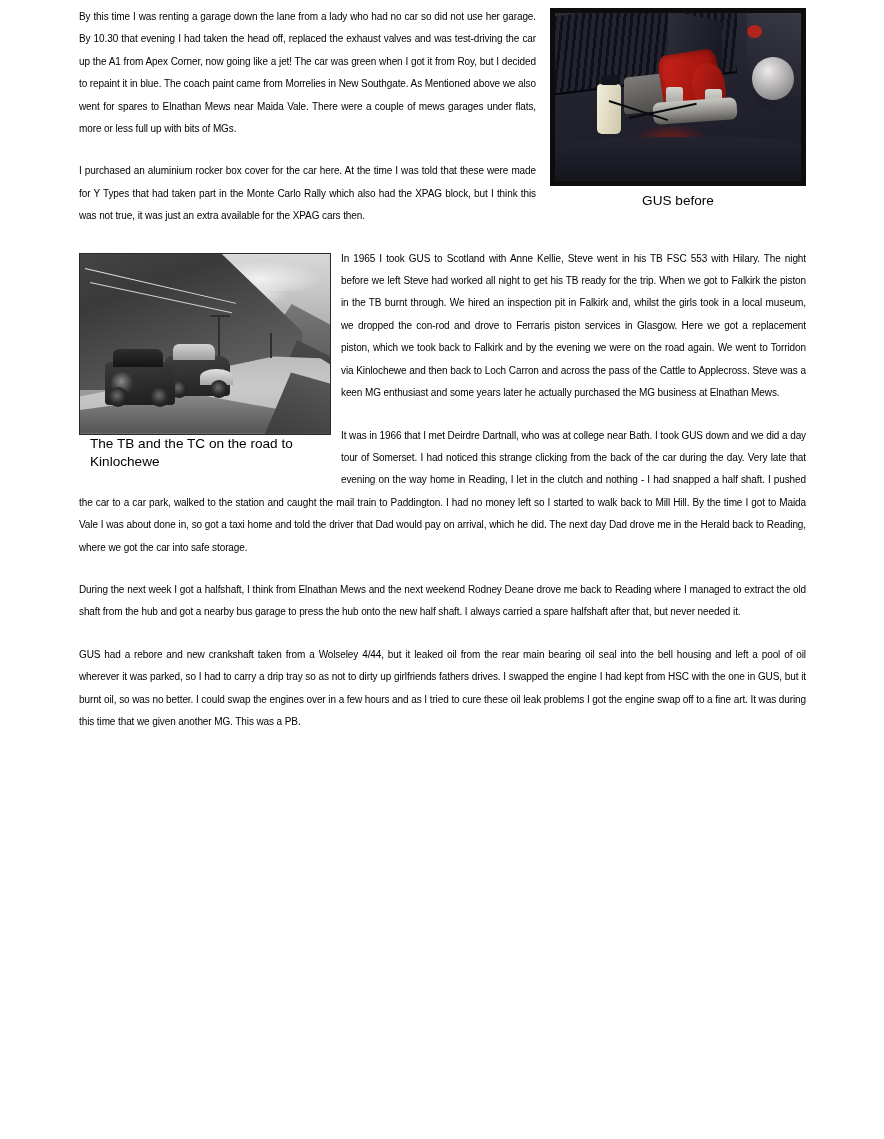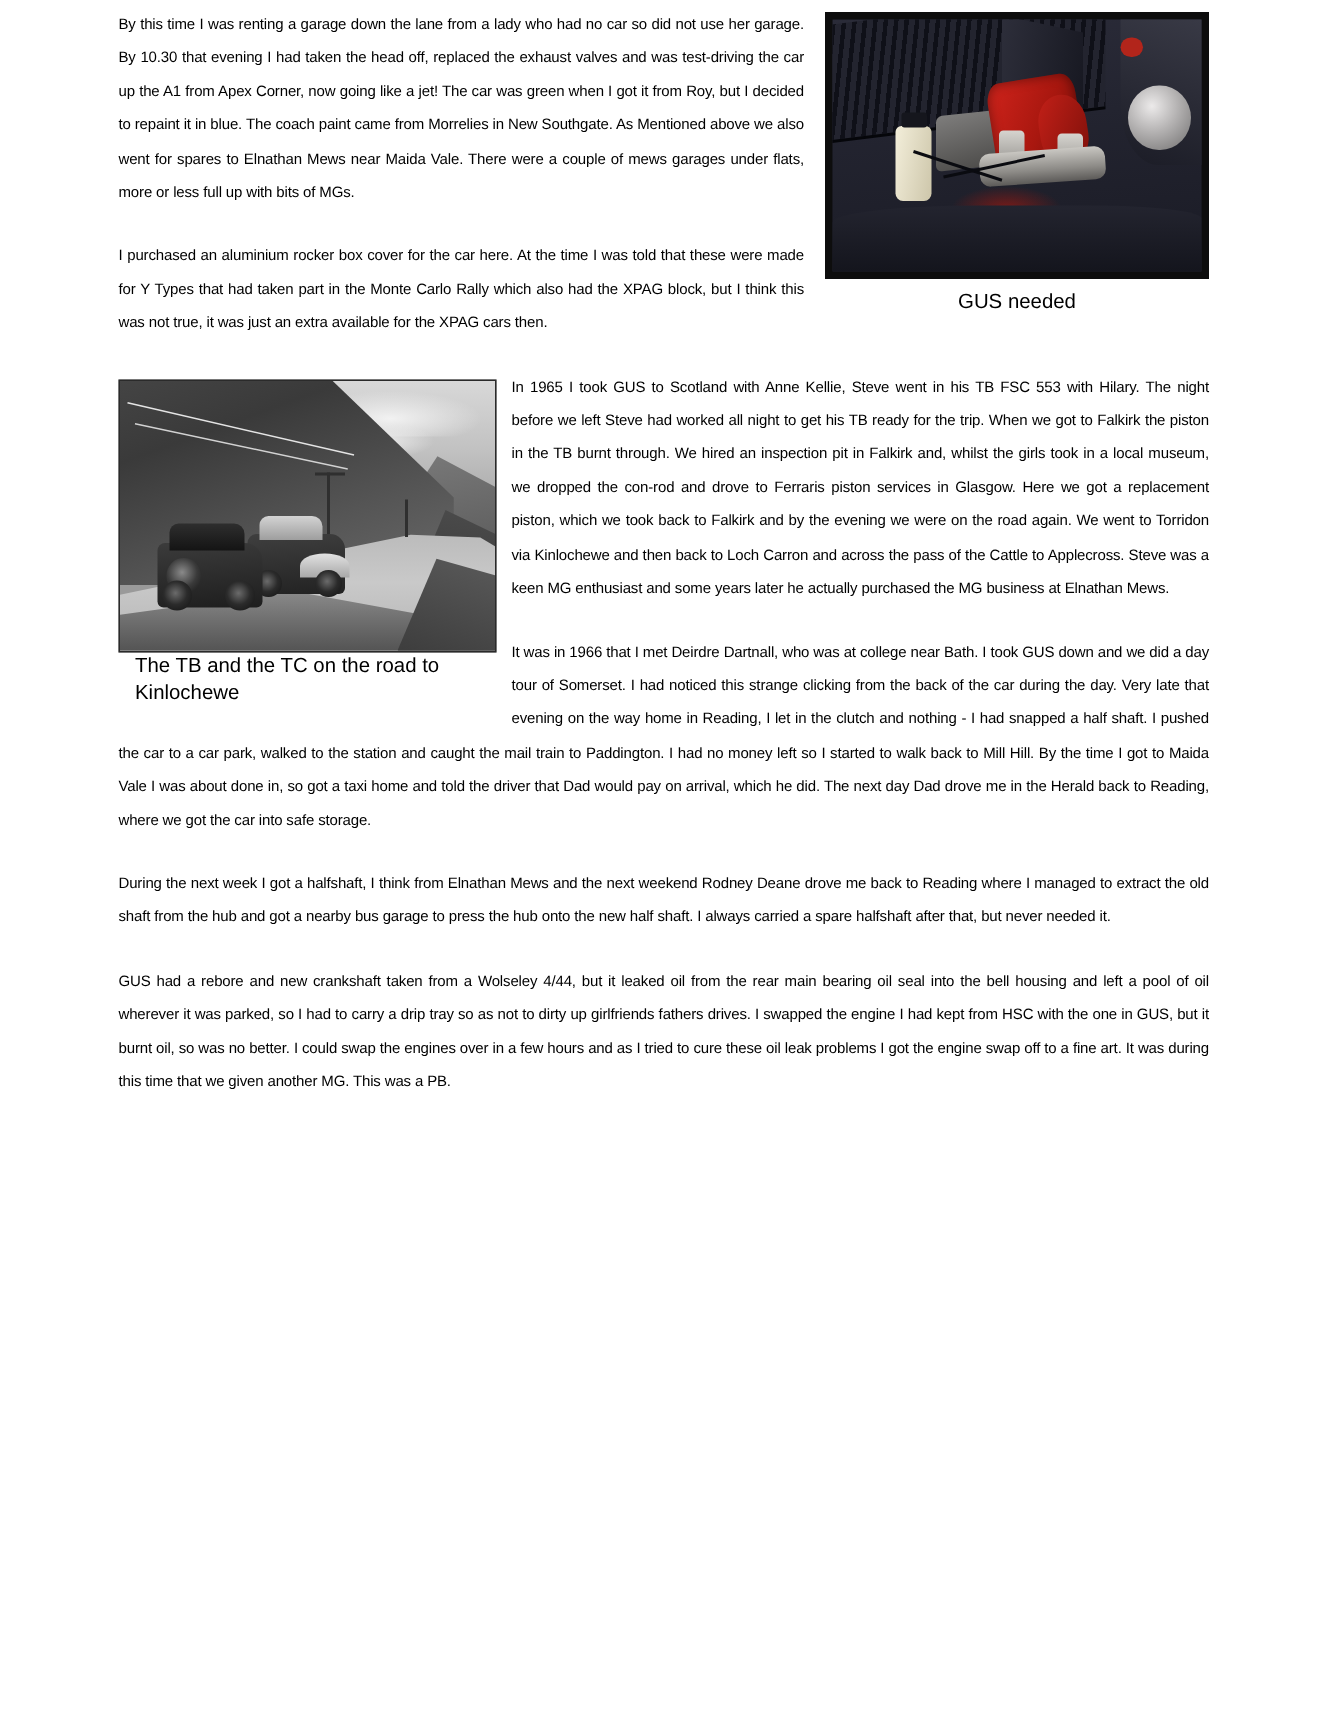--- a/index.html
+++ b/index.html
@@ -289,21 +289,21 @@
           <div class="carb-b"></div>
           <div class="manifold"></div>
           <div class="oil-bottle"></div>
           <div class="oil-cap"></div>
           <div class="wire-a"></div>
           <div class="wire-b"></div>
           <div class="red-glow"></div>
           <div class="body-bottom"></div>
         </div>
       </div>
-      <figcaption class="caption">GUS needed</figcaption>
+      <figcaption class="caption">GUS before</figcaption>
     </figure>
 
     <p class="body-text">By this time I was renting a garage down the lane from a lady who had no car so did not use her garage. By 10.30 that evening I had taken the head off, replaced the exhaust valves and was test-driving the car up the A1 from Apex Corner, now going like a jet! The car was green when I got it from Roy, but I decided to repaint it in blue. The coach paint came from Morrelies in New Southgate. As Mentioned above we also went for spares to Elnathan Mews near Maida Vale. There were a couple of mews garages under flats, more or less full up with bits of MGs.</p>
 
     <p class="body-text">I purchased an aluminium rocker box cover for the car here. At the time I was told that these were made for Y Types that had taken part in the Monte Carlo Rally which also had the XPAG block, but I think this was not true, it was just an extra available for the XPAG cars then.</p>
 
     <figure class="fig-road">
       <div class="frame">
         <div class="road-art">
           <div class="sky"></div>

